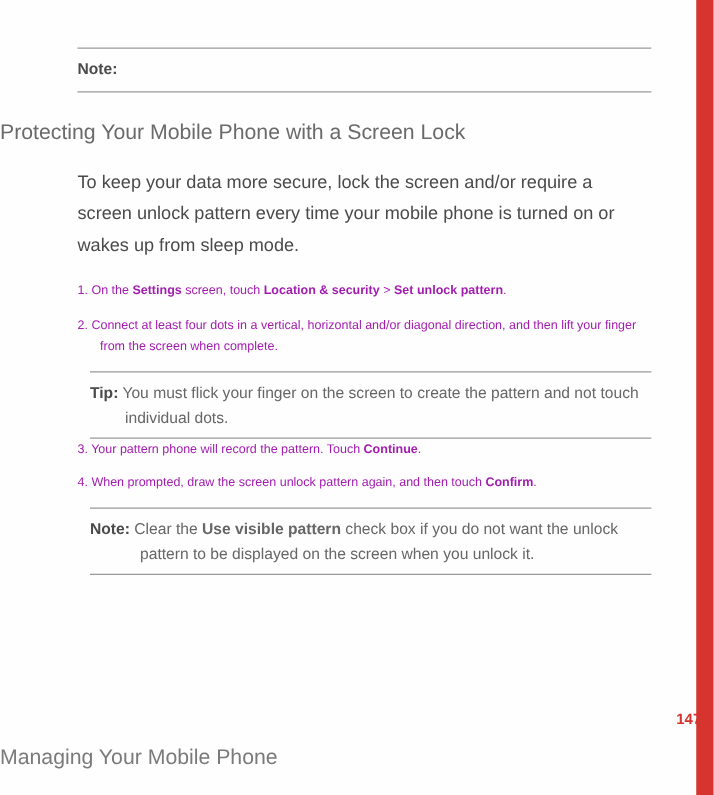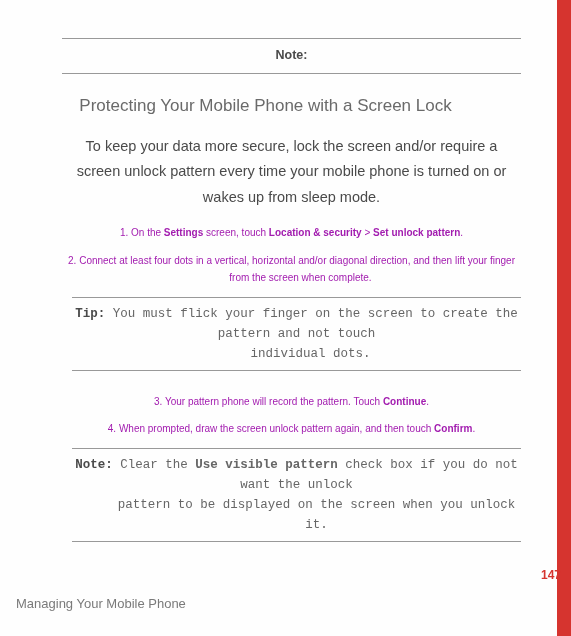--- a/index.html
+++ b/index.html
@@ -22,21 +22,20 @@
     .page-num {
       position: absolute;
       right: 10px;
       top: 568px;
       color: #d6342f;
       font-weight: bold;
       font-size: 12px;
     }
     .content {
       padding: 38px 40px 0 0;
-      text-align: center;
     }
     .note-box, .tip-box {
       margin-left: 62px;
       margin-right: 10px;
       border-top: 1px solid #999;
       border-bottom: 1px solid #999;
       padding: 6px 0;
       font-size: 12.5px;
       line-height: 1.6;
       color: #666;
@@ -79,26 +78,26 @@
       color: #a21caf;
       margin-bottom: 10px;
       text-indent: -18px;
       padding-left: 18px;
     }
     .step-num { }
     .bold { font-weight: bold; }
     .gt { font-weight: normal; }
     .footer {
       position: absolute;
-      left: 16px;
+      left: 0;
       top: 596px;
-      font-size: 13px;
+      font-size: 17px;
       color: #7a7a7a;
     }
-    .tip-box, .note-box-inner { margin-top: 4px; margin-bottom: 22px; font-family: Liberation Mono, monospace; }
+    .tip-box, .note-box-inner { margin-top: 4px; margin-bottom: 0; }
     .tip-label { color: #4a4a4a; }
     .note-box .note-label { display: block; margin-bottom: 2px; }
   </style>
 </head>
 <body>
 
 <div class="red-tab"></div>
 <div class="page-num">147</div>
 
 <div class="content">

